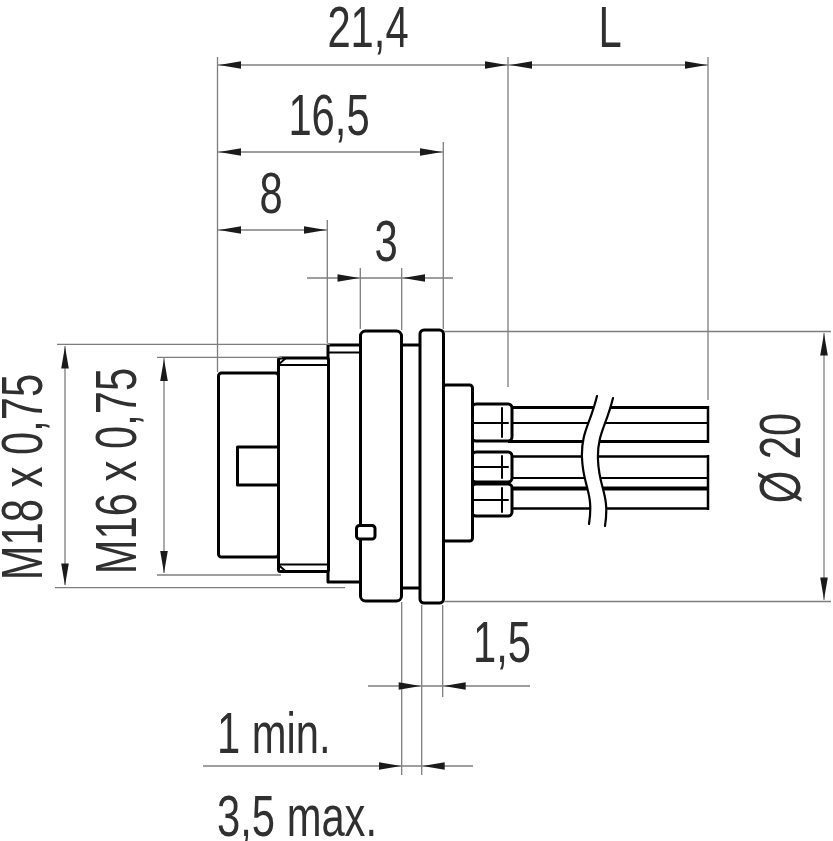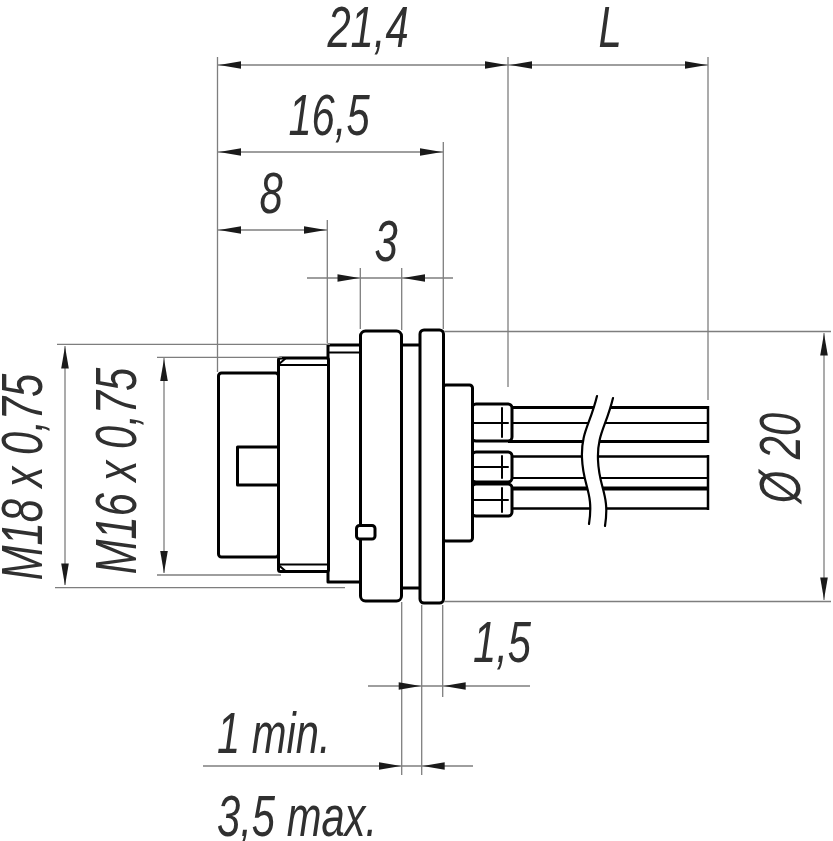--- a/index.html
+++ b/index.html
@@ -2,21 +2,20 @@
 <html><head>
 <meta charset="utf-8">
 <style>
   html,body{margin:0;padding:0;background:#ffffff;}
   .stage{
     position:relative;
     width:833px;height:841px;
     background:#ffffff;
     overflow:hidden;
     font-family:"Liberation Sans", sans-serif;
-    font-style:italic;
   }
   svg{display:block;}
   .dim-text{
     font-family:"Liberation Sans", sans-serif;
     font-size:58px;
     fill:#303030;
   }
   .part{fill:#ffffff;stroke:#000000;stroke-width:3;stroke-linejoin:round;}
   .part-thin{fill:none;stroke:#000000;stroke-width:2;stroke-linecap:round;}
   .dimline{stroke:#7e7e7e;stroke-width:1.3;fill:none;}

